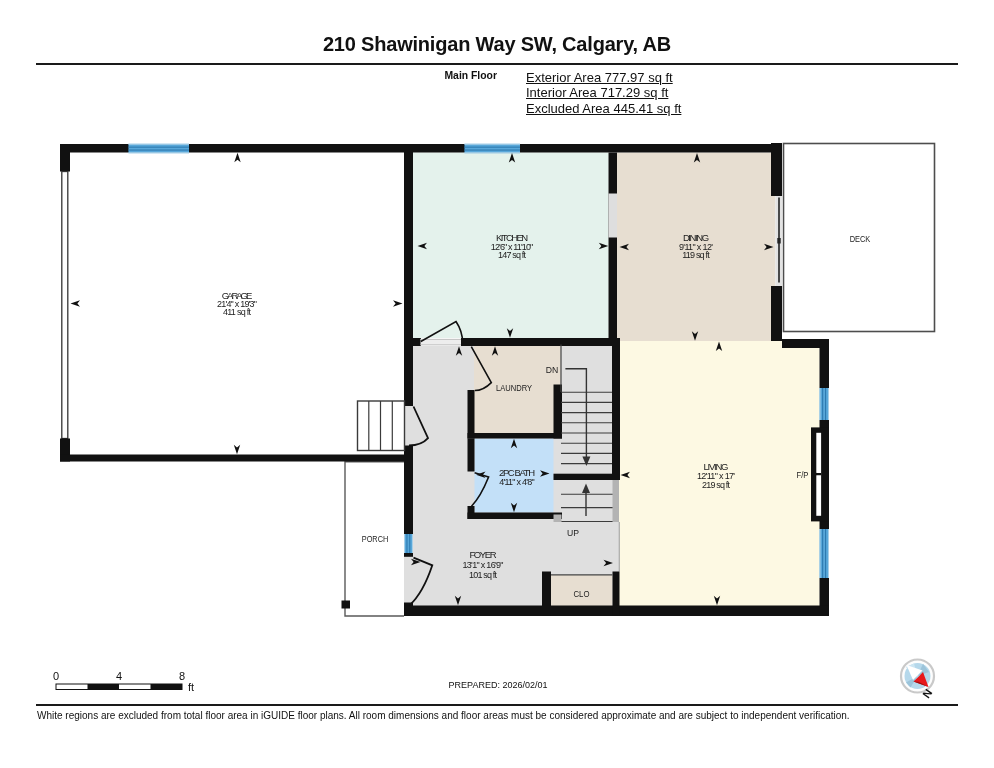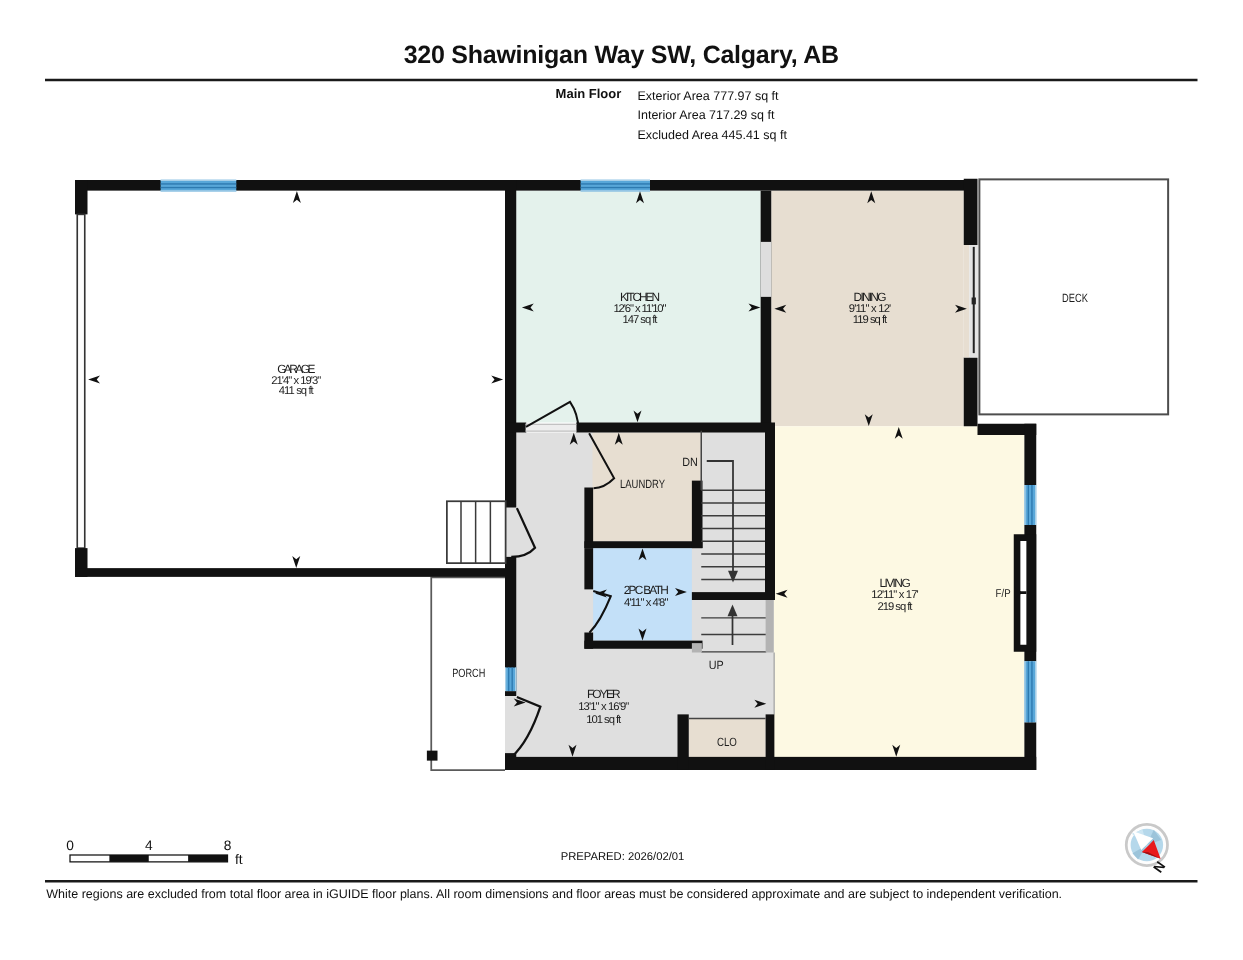--- a/index.html
+++ b/index.html
@@ -2,27 +2,27 @@
 <html><head>
 <meta charset="utf-8">
 <style>
   html,body{margin:0;padding:0;background:#fff;}
   body{width:994px;height:768px;position:relative;font-family:"Liberation Sans",sans-serif;overflow:hidden;}
   .abs{position:absolute;}
 </style>
 </head>
 <body>
 
-<div class="abs" style="left:0;top:33px;width:994px;text-align:center;font-weight:bold;font-size:20px;letter-spacing:-0.2px;color:#111;">320 Shawinigan Way SW, Calgary, AB</div>
+<div class="abs" style="left:0;top:33px;width:994px;text-align:center;font-weight:bold;font-size:20px;letter-spacing:-0.2px;color:#111;">210 Shawinigan Way SW, Calgary, AB</div>
 
 <div class="abs" style="left:36px;top:63px;width:922px;height:2px;background:#1a1a1a;"></div>
 
 <div class="abs" style="left:0;top:70px;width:497px;text-align:right;font-weight:bold;font-size:10.4px;color:#111;">Main Floor</div>
 
-<div class="abs" style="left:510px;top:70px;font-size:10px;color:#111;line-height:15.4px;">Exterior Area 777.97 sq ft<br>Interior Area 717.29 sq ft<br>Excluded Area 445.41 sq ft</div>
+<div class="abs" style="left:526px;top:70px;font-size:13px;color:#111;line-height:15.4px;text-decoration:underline;">Exterior Area 777.97 sq ft<br>Interior Area 717.29 sq ft<br>Excluded Area 445.41 sq ft</div>
 
 <svg class="abs" style="left:0;top:0;" width="994" height="768" viewBox="0 0 994 768">
 
 <rect x="69" y="152.5" width="335" height="302" fill="#ffffff"></rect>
 
 <rect x="404" y="346" width="215" height="260" fill="#dfdfdf"></rect>
 
 <rect x="413" y="152.5" width="195.5" height="185.5" fill="#e4f2ec"></rect>
 
 <rect x="617" y="152.5" width="154" height="188.5" fill="#e7ded1"></rect>

